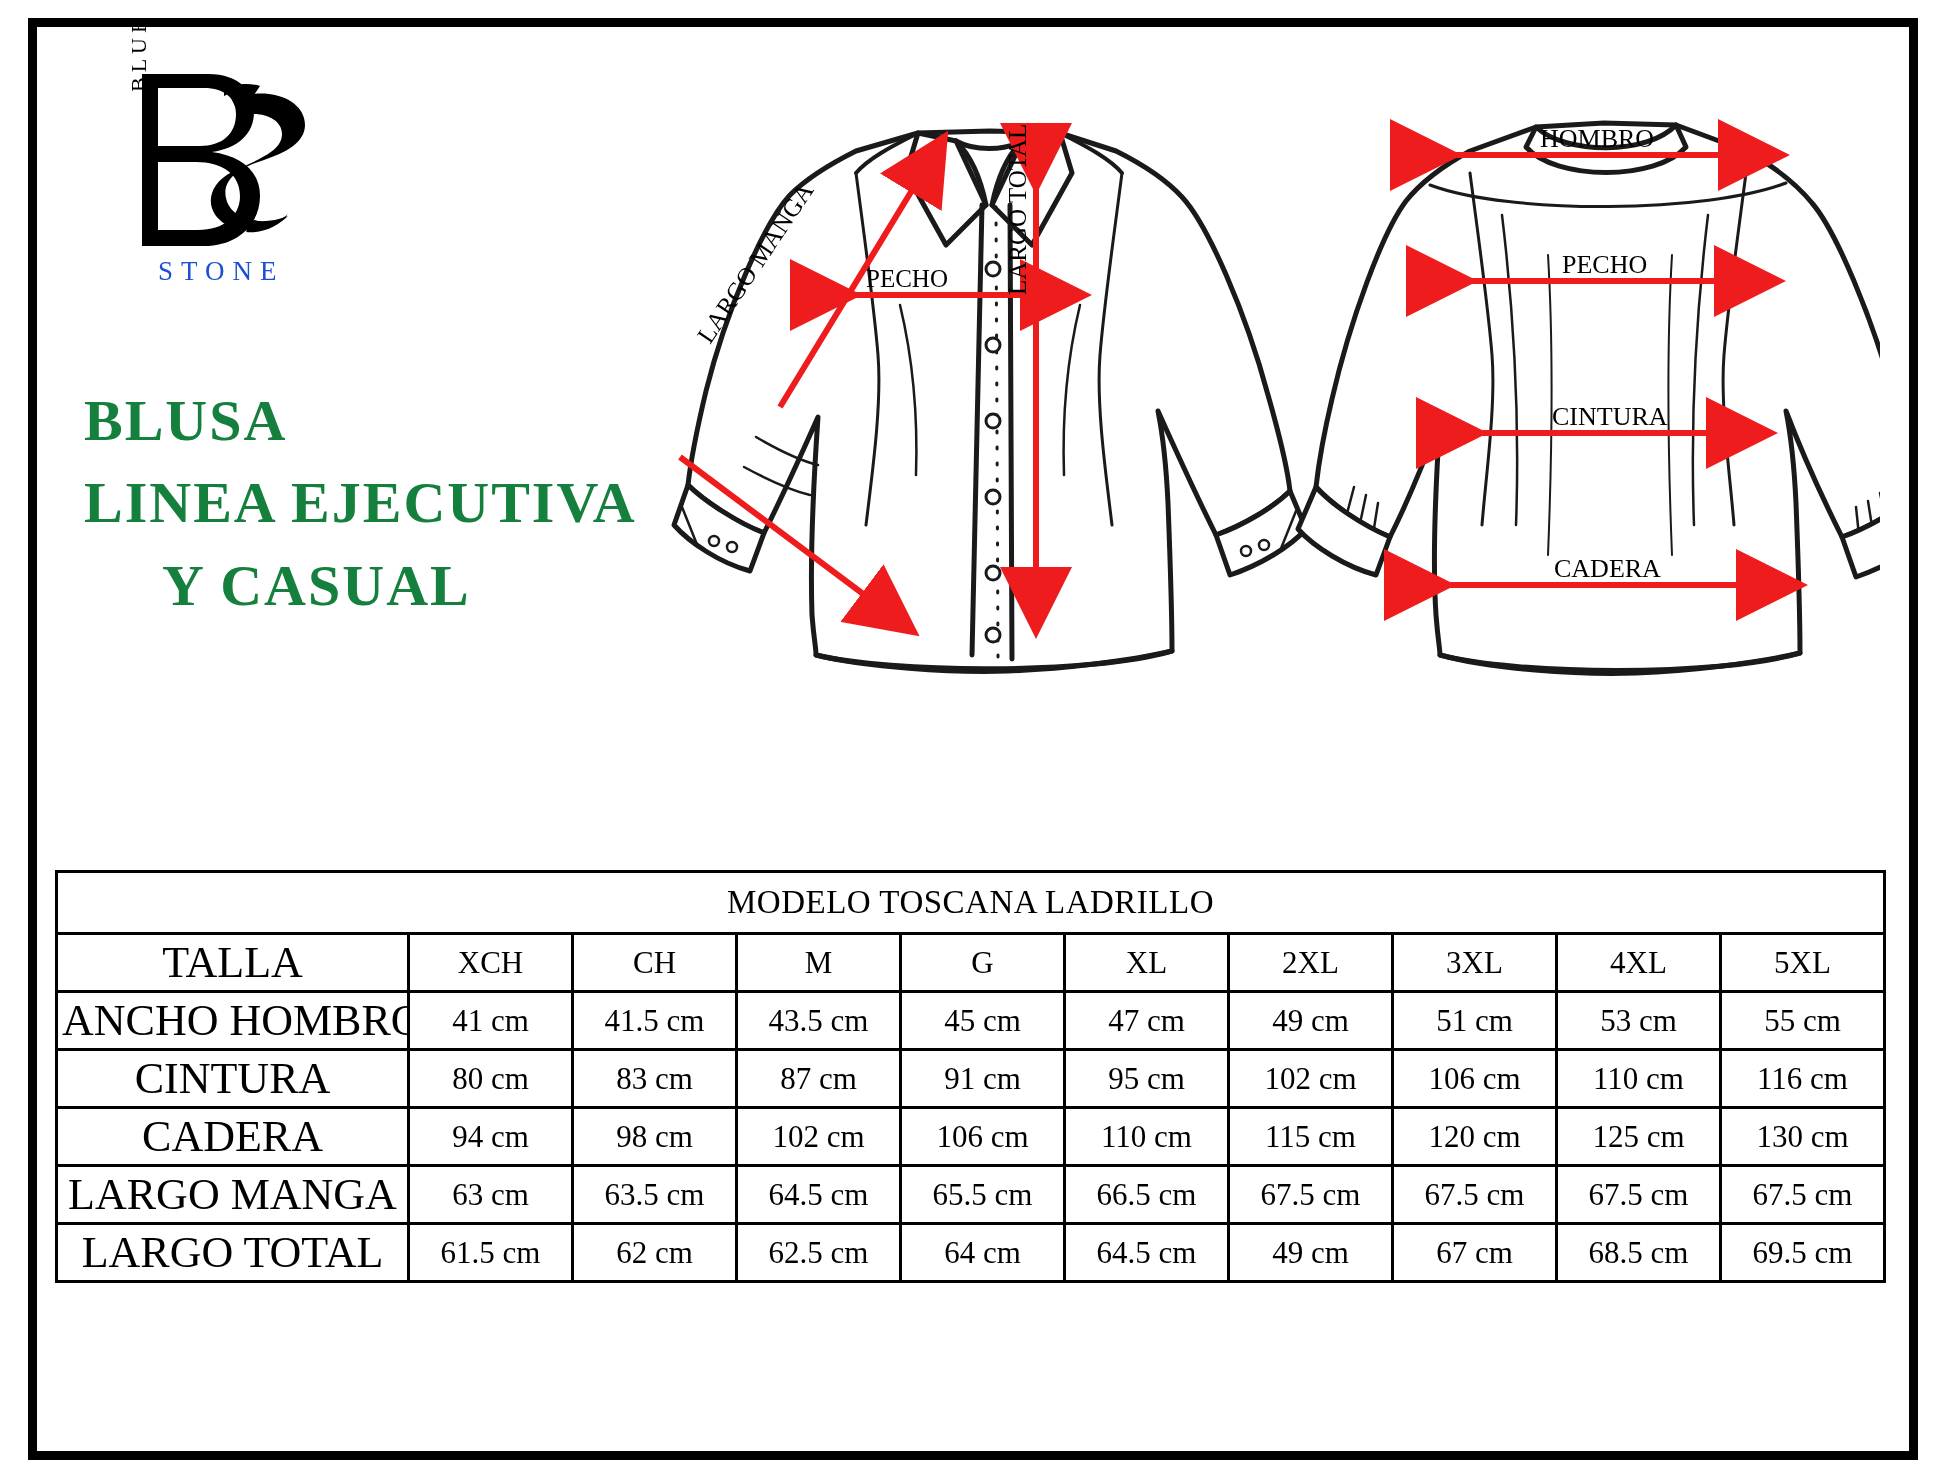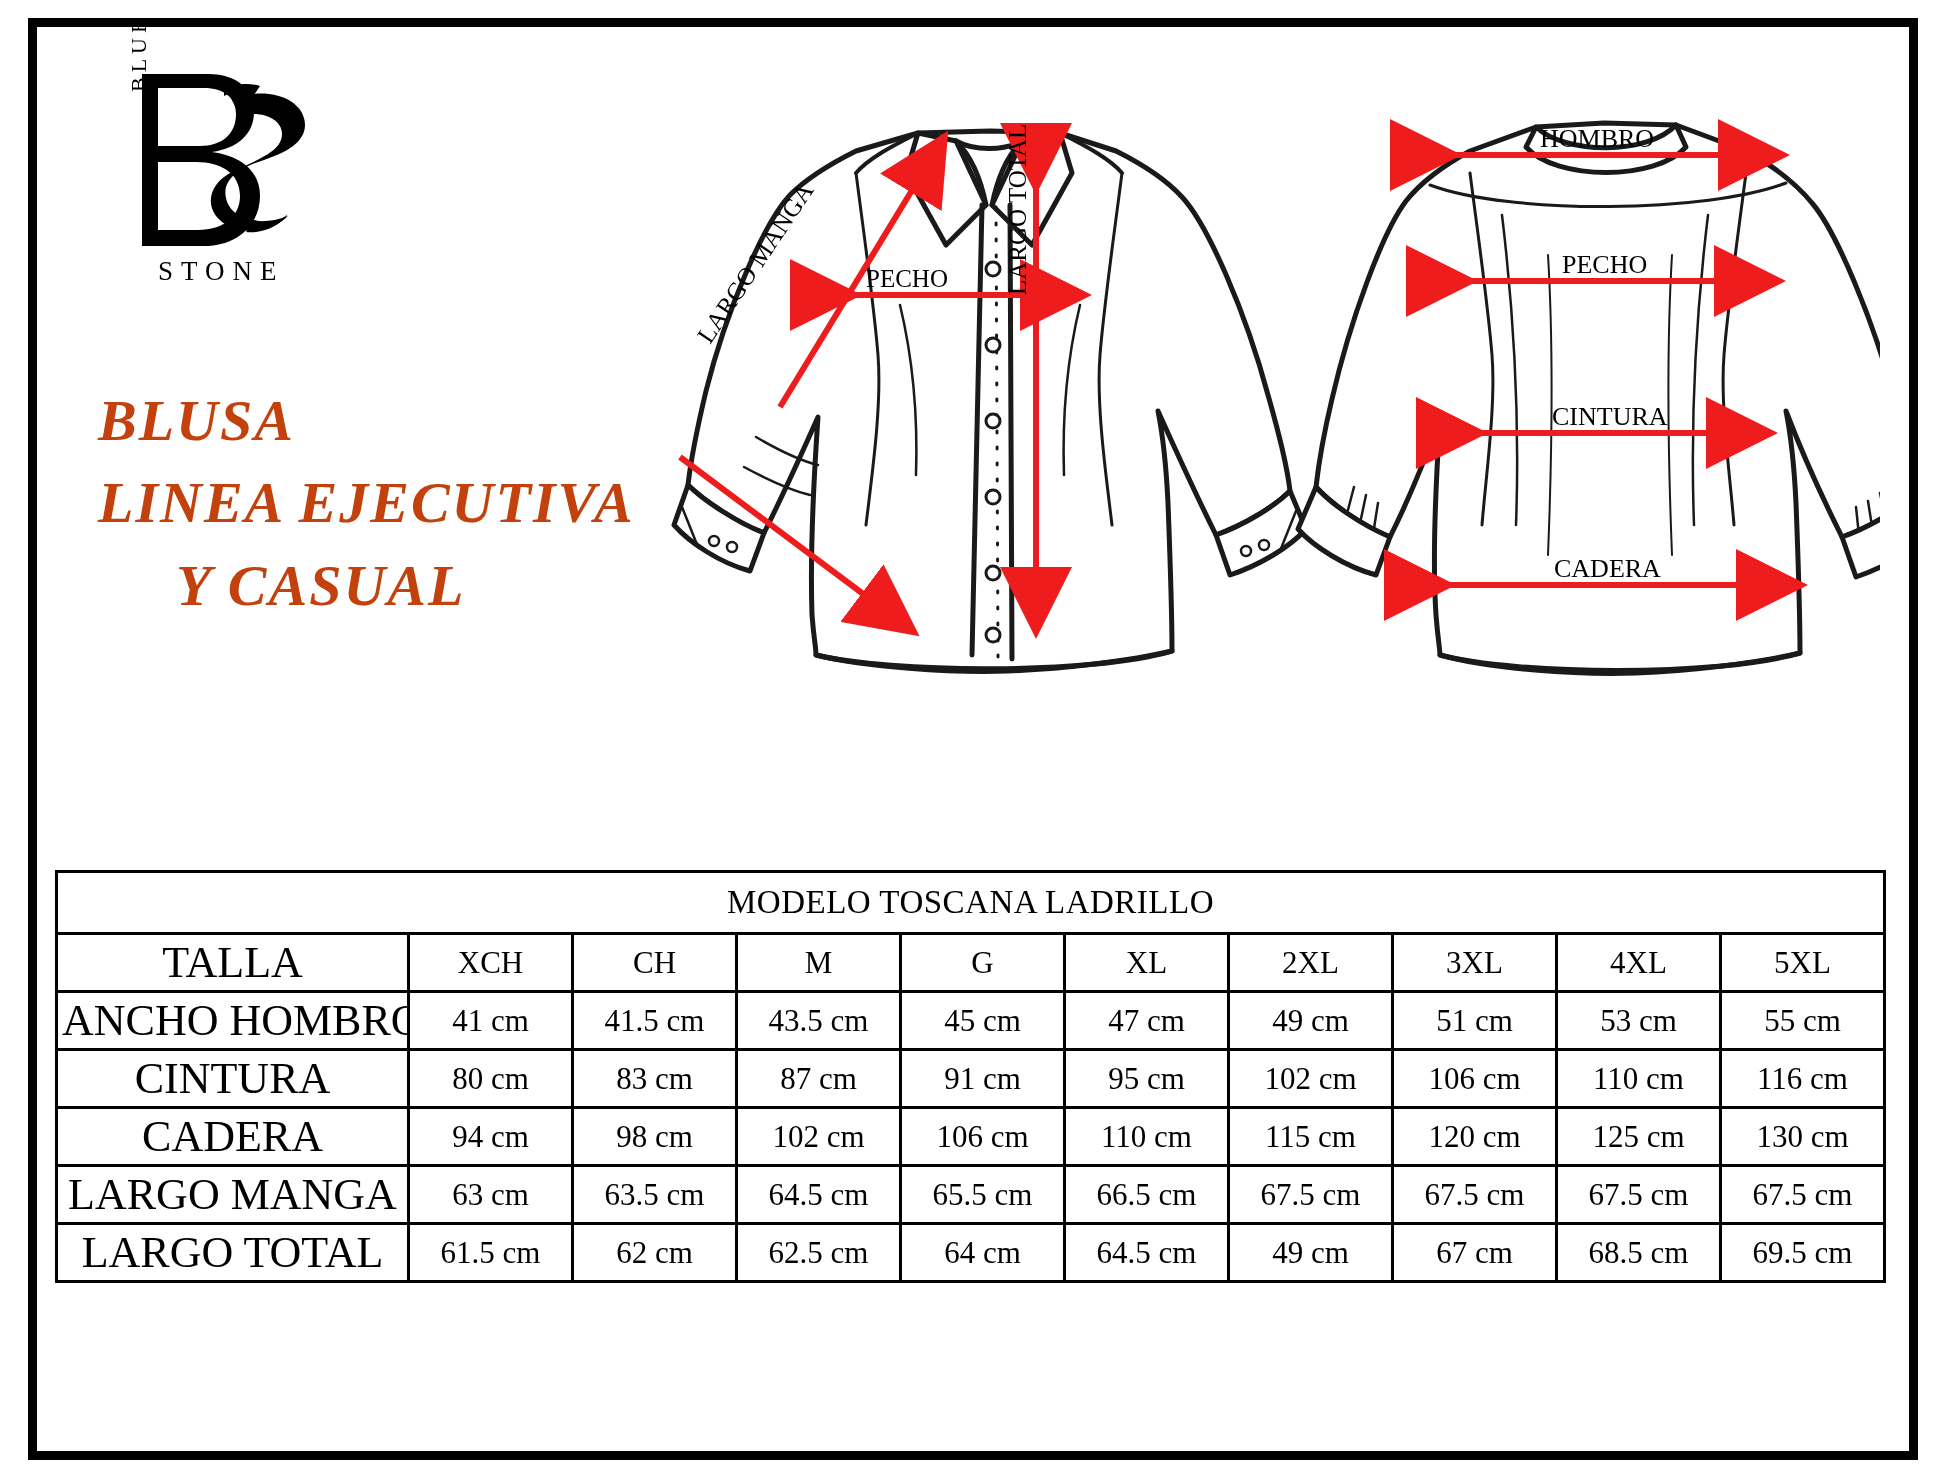--- a/index.html
+++ b/index.html
@@ -58,38 +58,37 @@
     color: #000;
     white-space: nowrap;
   }
   .brand-stone {
     position: absolute;
     left: 96px;
     top: 218px;
     font-family: "Liberation Serif", serif;
     font-size: 27px;
     letter-spacing: 8px;
-    color: #000000;
+    color: #1d4ed8;
     white-space: nowrap;
   }
   .brand-mono {
     position: absolute;
     left: 40px;
     top: 10px;
     width: 210px;
     height: 210px;
   }
   
   .title-block {
     position: absolute;
-    left: 84px;
+    left: 70px;
     top: 380px;
     width: 660px;
-    color: #c2410c;
-    font-style: italic;
+    color: #15803d;
   }
   .title-line {
     font-family: "Liberation Serif", serif;
     font-weight: bold;
     font-size: 58px;
     letter-spacing: 2px;
     line-height: 1.42;
     white-space: nowrap;
   }
   .title-line.l1 { padding-left: 14px; }

